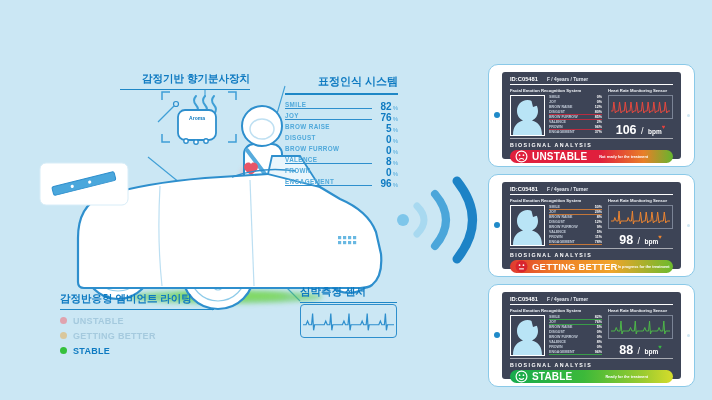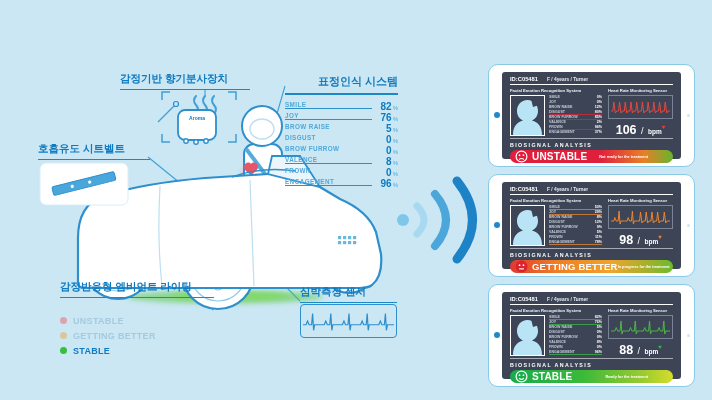--- a/index.html
+++ b/index.html
@@ -4,23 +4,23 @@
 <style>
   html,body{margin:0;padding:0;background:#9fc9e0;}
   .stage{position:relative;width:712px;height:400px;background:#cbe7f4;overflow:hidden;
          font-family:"Liberation Sans",sans-serif;}
   .abs{position:absolute;}
   
   #page-title{left:38px;top:12px;font-size:17px;font-weight:bold;color:#0e7ac1;
               letter-spacing:-0.3px;padding-bottom:4px;border-bottom:2.5px solid #1e87c6;min-width:168px;}
   
   .ko-label{color:#0e7ac1;font-weight:bold;font-size:10.5px;padding-bottom:3px;border-bottom:1.5px solid #1e87c6;}
-  #lbl-aroma{left:120px;top:72px;width:130px;text-align:left;}
+  #lbl-aroma{left:120px;top:72px;width:130px;text-align:right;}
   #lbl-seatbelt{left:38px;top:142px;width:112px;}
-  #lbl-ambient{left:60px;top:280px;width:154px;}
+  #lbl-ambient{left:60px;top:292px;width:154px;}
   #lbl-heart{left:300px;top:285px;width:97px;}
   
   #expr-panel{left:285px;top:74px;width:113px;}
   .panel-title{text-align:right;font-size:11px;font-weight:bold;color:#0e7ac1;
                padding-bottom:4px;border-bottom:2px solid #1e87c6;}
   .p-rows{margin-top:4px;}
   .p-row{display:flex;align-items:center;justify-content:space-between;height:11px;position:relative;}
   .p-label{font-size:6.3px;font-weight:bold;color:#4fa8da;letter-spacing:0.4px;}
   .p-val b{font-size:10px;color:#0e7ac1;}
   .p-val i{font-style:normal;font-size:6px;color:#4fa8da;margin-left:1px;}
@@ -202,21 +202,20 @@
     <g fill="none" stroke-linecap="round">
       <circle cx="403" cy="220" r="6" fill="#7ec6ea" stroke="none"></circle>
       <path d="M417,206 q14,14 0,28" stroke="#a8d9f0" stroke-width="7"></path>
       <path d="M435,194 q22,26 0,52" stroke="#4ba6da" stroke-width="8"></path>
       <path d="M457,181 q31,39 0,78" stroke="#1d83c6" stroke-width="9"></path>
     </g>
   </svg>
 
 
   <div class="abs ko-label" id="lbl-aroma">감정기반 향기분사장치</div>
-  <div class="abs ko-label" id="lbl-seatbelt">호흡유도 시트벨트</div>
   <div class="abs ko-label" id="lbl-ambient">감정반응형 엠비언트 라이팅</div>
   <div class="abs ko-label" id="lbl-heart">심박측정 센서</div>
 
   <div class="abs" id="expr-panel">
     <div class="panel-title">표정인식 시스템</div>
     <div class="p-rows">
       <div class="p-row hl">
           <span class="p-label">SMILE</span>
           <span class="p-val"><b>82</b><i>%</i></span>
         </div>

